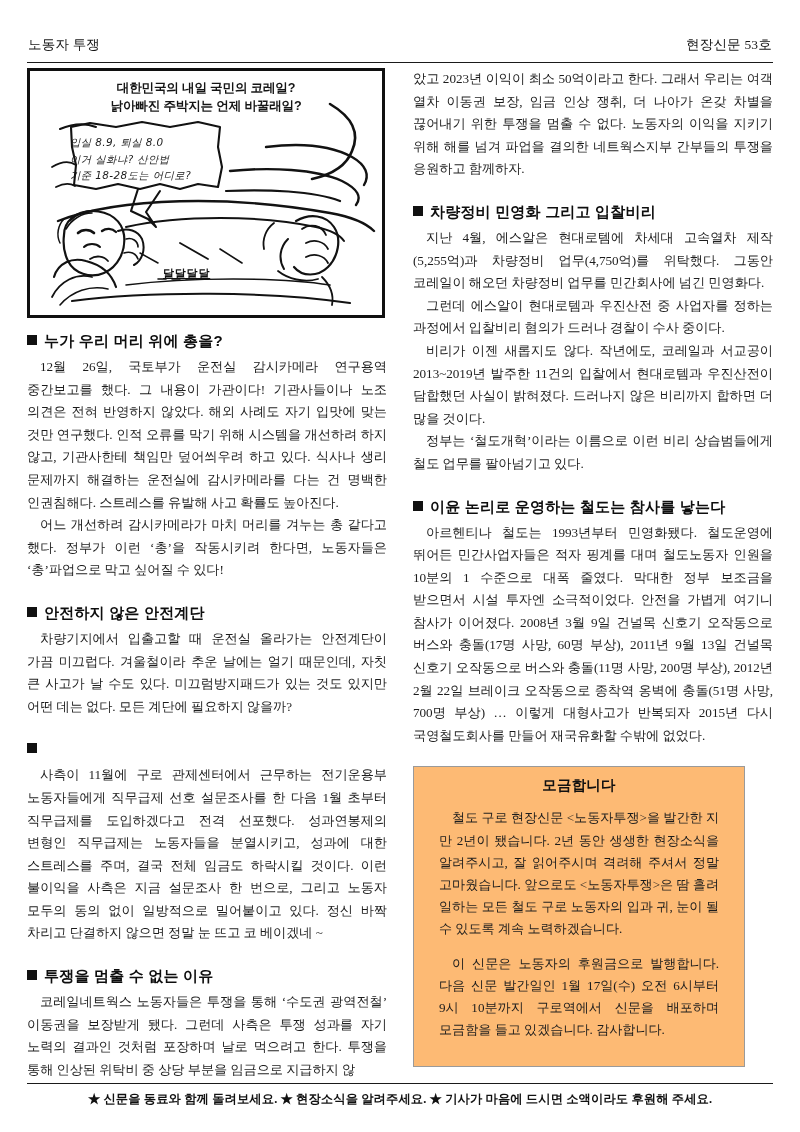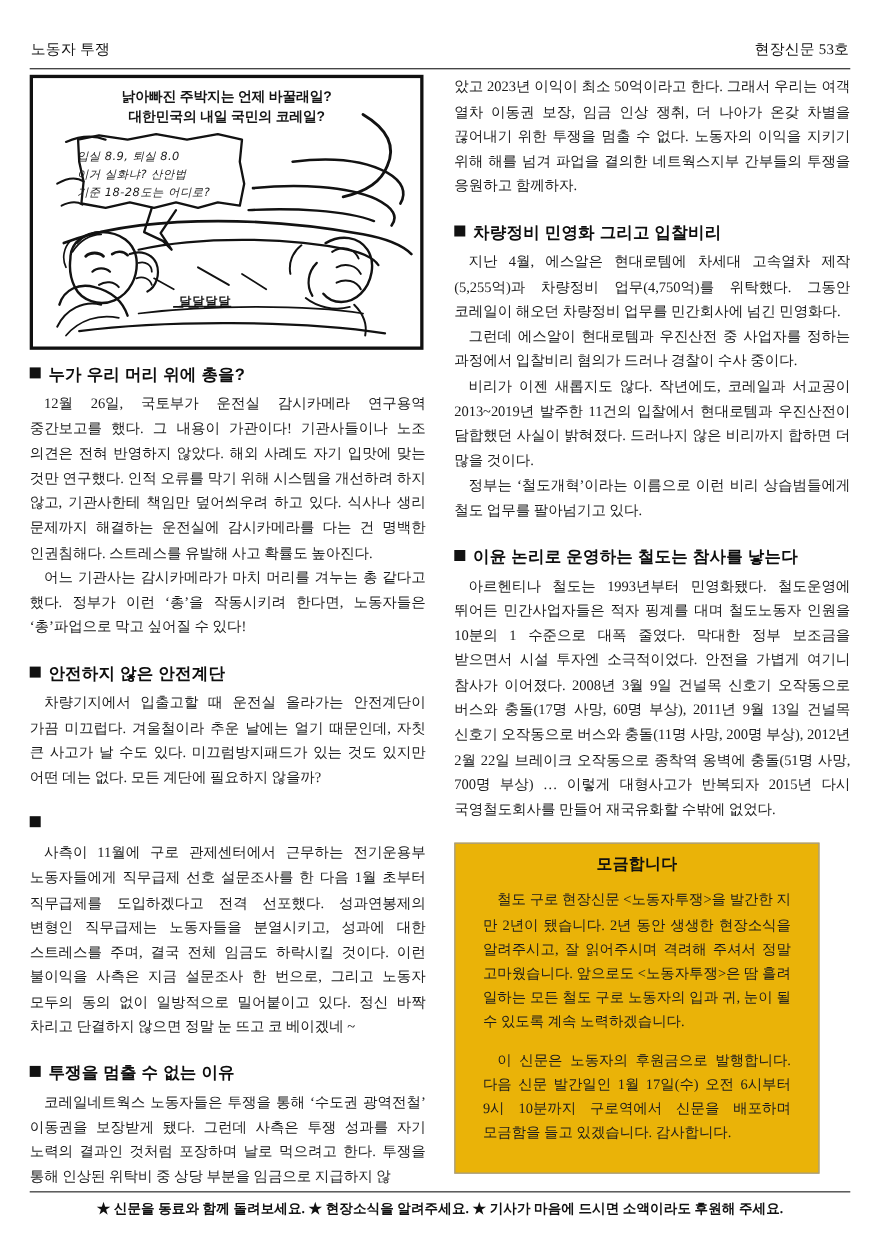--- a/index.html
+++ b/index.html
@@ -164,21 +164,21 @@
     font-weight: bold;
     letter-spacing: 0.8px;
     color: #111;
     pointer-events: none;
     text-decoration: underline;
   }
 
   
   .donation-box {
     border: 1.4px solid #9a9a9a;
-    background: #eab308;
+    background: #fdba74;
     box-sizing: border-box;
     width: 332px;
     padding: 9px 13px 13px 13px;
   }
   .donation-title {
     text-align: center;
     font-family: "Liberation Sans", "DejaVu Sans", sans-serif;
     font-weight: bold;
     font-size: 14.4px;
     margin: 0 0 7px 0;
@@ -262,40 +262,40 @@
 
           <path d="M150 172 L178 188" stroke-width="1.8"></path>
           <path d="M190 178 L212 192" stroke-width="1.6"></path>
           <path d="M110 182 L128 192" stroke-width="1.5"></path>
 
           <path d="M128 208 L136 208 M142 208 L150 208 M156 208 L164 208 M170 208 L178 208" stroke-width="1.6"></path>
         </g>
       </svg>
 
       <div class="toon-title">
+        <div>대한민국의 내일 국민의 코레일?</div>
         <div>낡아빠진 주박지는 언제 바꿀래일?</div>
-        <div>대한민국의 내일 국민의 코레일?</div>
       </div>
 
       <div class="toon-hand">
         <div>입실 8.9, 퇴실 8.0</div>
         <div>이거 실화냐? 산안법</div>
         <div>기준 18-28도는 어디로?</div>
       </div>
 
       <div class="toon-sfx">달달달달</div>
     </div>
 
     <div class="gap-sm"></div>
     <h2 class="section">
       <span class="sq"></span><span>누가 우리 머리 위에 총을?</span>
     </h2>
     <div class="gap-head"></div>
     <p class="body">12월 26일, 국토부가 운전실 감시카메라 연구용역 중간보고를 했다. 그 내용이 가관이다! 기관사들이나 노조 의견은 전혀 반영하지 않았다. 해외 사례도 자기 입맛에 맞는 것만 연구했다. 인적 오류를 막기 위해 시스템을 개선하려 하지 않고, 기관사한테 책임만 덮어씌우려 하고 있다. 식사나 생리 문제까지 해결하는 운전실에 감시카메라를 다는 건 명백한 인권침해다. 스트레스를 유발해 사고 확률도 높아진다.</p>
-    <p class="body">어느 기관사는 감시카메라가 마치 머리를 겨누는 총 같다고 했다. 정부가 이런 ‘총’을 작동시키려 한다면, 노동자들은 ‘총’파업으로 막고 싶어질 수 있다!</p>
+    <p class="body">어느 개선하려 감시카메라가 마치 머리를 겨누는 총 같다고 했다. 정부가 이런 ‘총’을 작동시키려 한다면, 노동자들은 ‘총’파업으로 막고 싶어질 수 있다!</p>
 
     <div class="gap-md"></div>
     <h2 class="section">
       <span class="sq"></span><span>안전하지 않은 안전계단</span>
     </h2>
     <div class="gap-head"></div>
     <p class="body">차량기지에서 입출고할 때 운전실 올라가는 안전계단이 가끔 미끄럽다. 겨울철이라 추운 날에는 얼기 때문인데, 자칫 큰 사고가 날 수도 있다. 미끄럼방지패드가 있는 것도 있지만 어떤 데는 없다. 모든 계단에 필요하지 않을까?</p>
 
     <div class="gap-md"></div>
     <h2 class="section">

